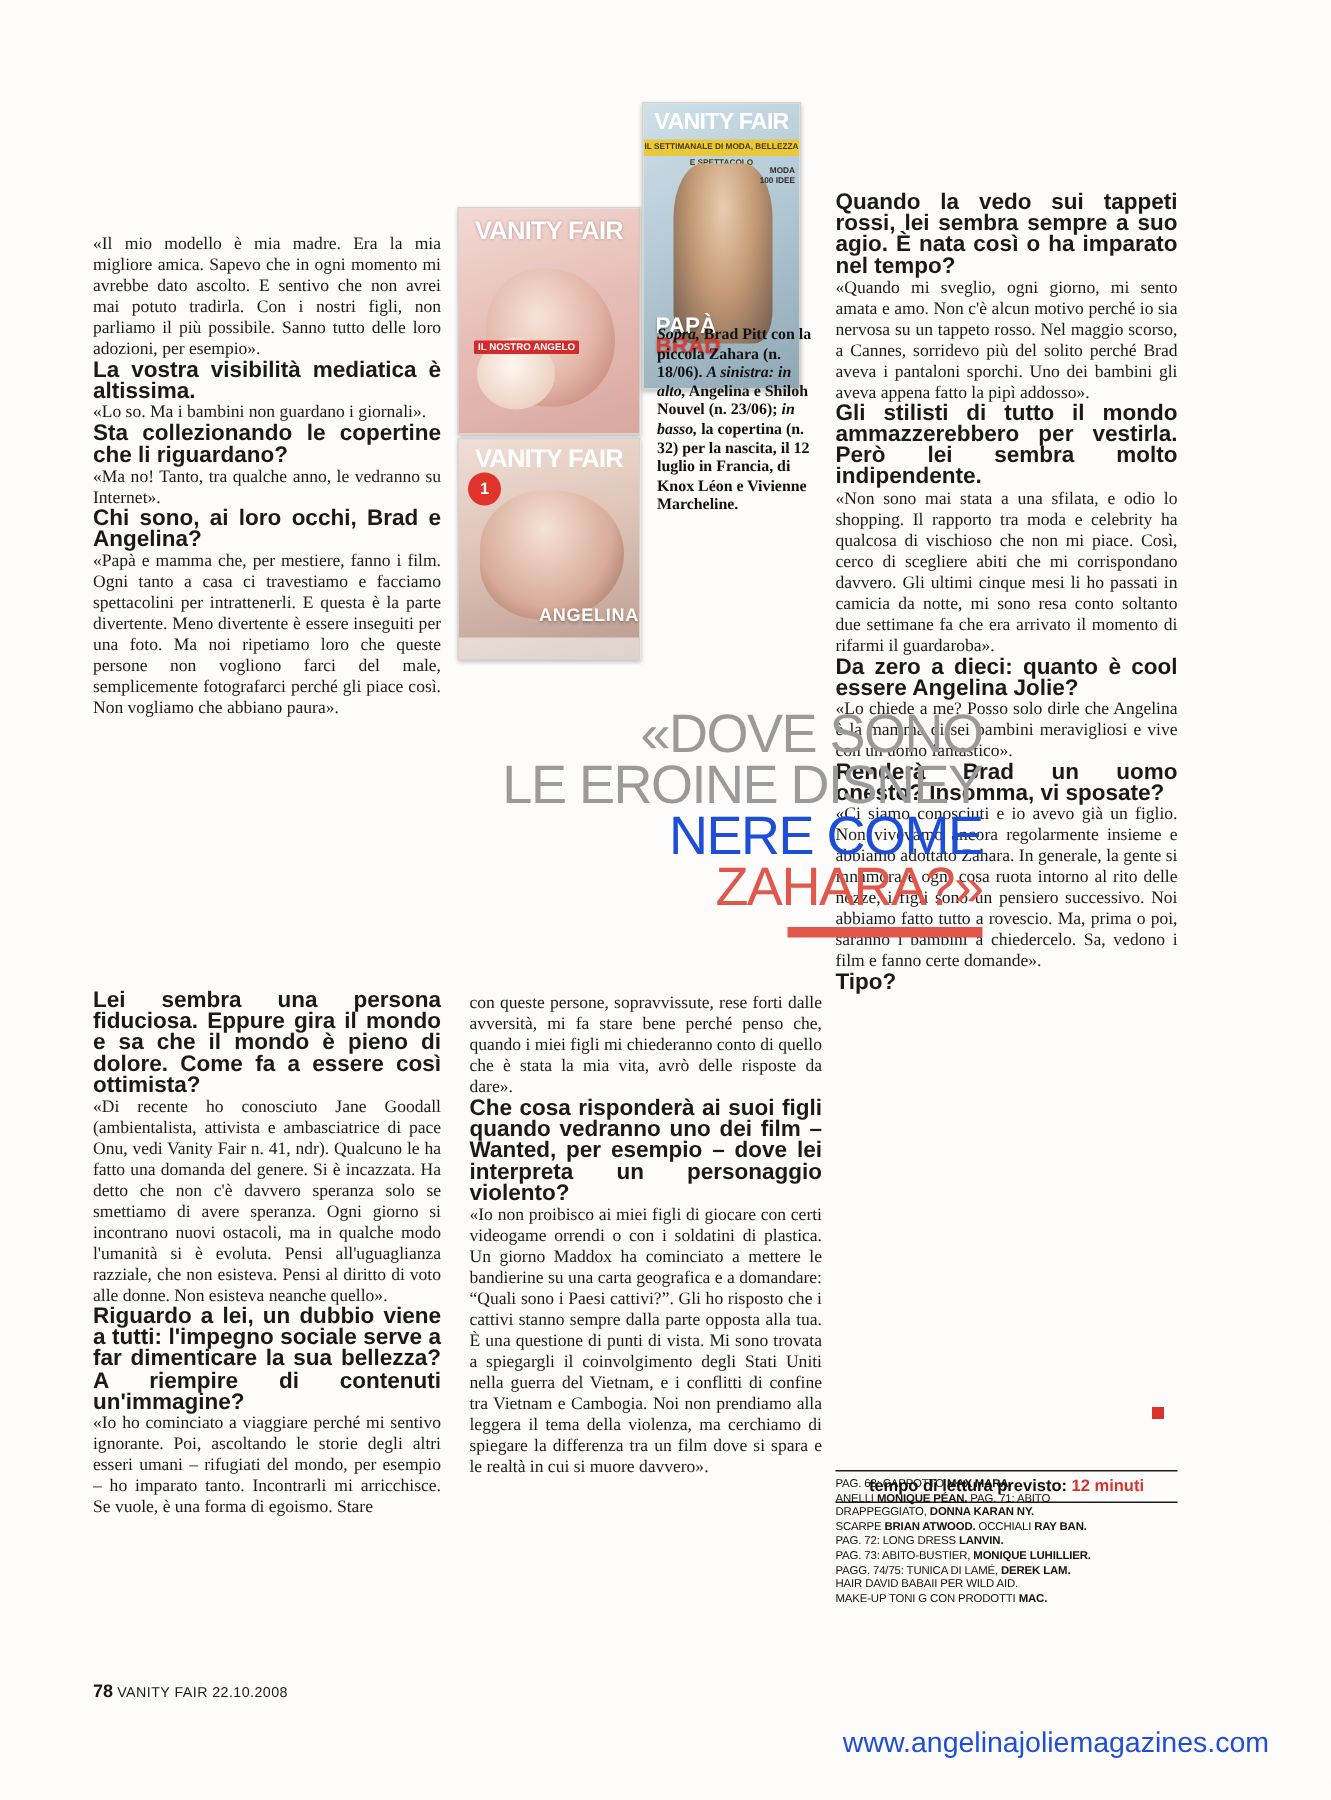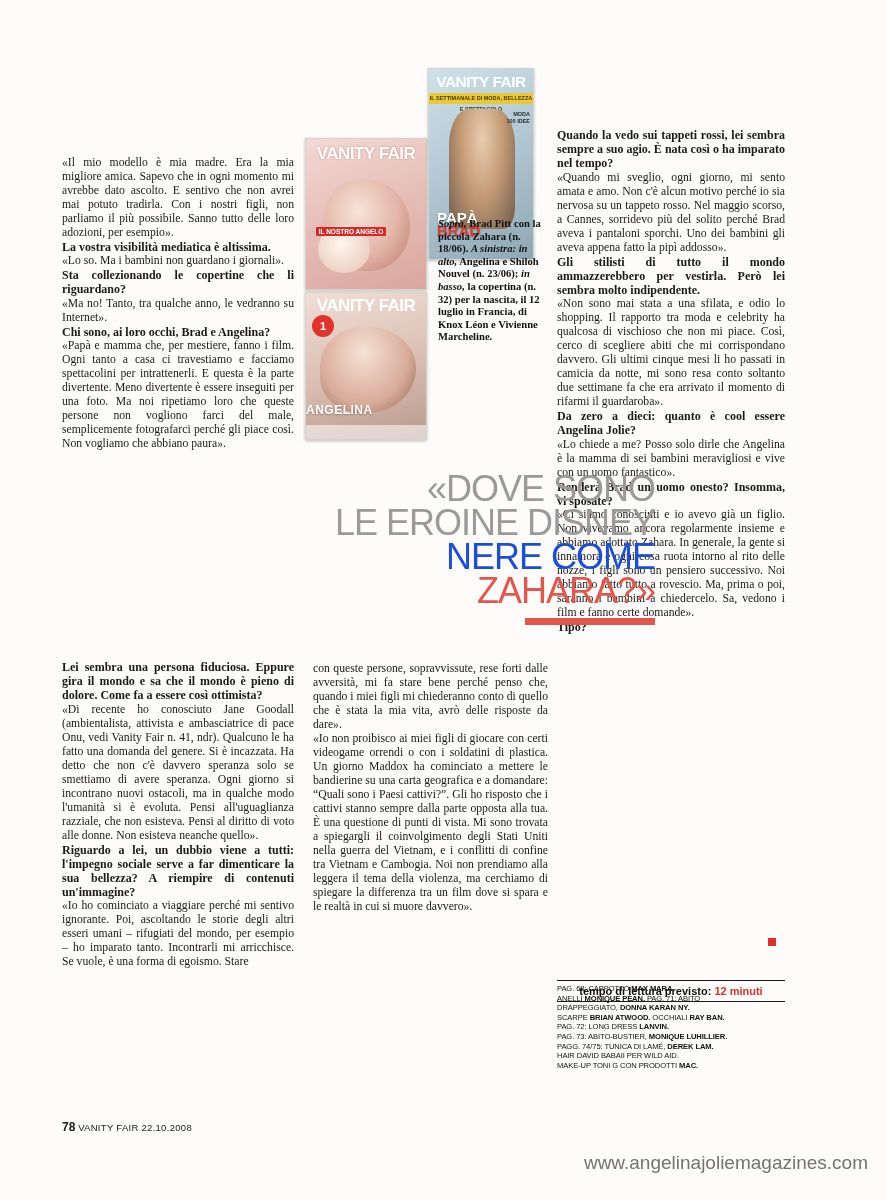--- a/index.html
+++ b/index.html
@@ -22,23 +22,23 @@
   .col {
     position: absolute;
     font-size: 11.7px;
     line-height: 14.0px;
     text-align: justify;
   }
   .col p { margin: 0 0 0 0; text-indent: 0; }
   .col p + p { margin-top: 0px; }
   .q { }
   .lead {
-    font-family: Liberation Serif, serif;
+    font-family: Liberation Sans, sans-serif;
     font-weight: bold;
-    font-size: 12px;
+    font-size: 15px;
     line-height: 14.2px;
   }
 
   
   #col1 { left: 62px; top: 128px; width: 232px; margin-top: 28px; }
   
   #col2 { left: 313px; top: 662px; width: 235px; }
   
   #col3 { left: 557px; top: 128px; width: 228px; }
 
@@ -137,21 +137,21 @@
     border-radius:50%; background:#e0332b; color:#fff;
     font-family:"Liberation Sans",sans-serif; font-weight:bold;
     font-size:11px; text-align:center; line-height:22px;
   }
   #coverC .blob {
     position:absolute; left:14px; top:34px; width:96px; height:86px;
     background: radial-gradient(ellipse at 45% 30%, #f6e2d5 0%, #d8ab9a 60%, #8e6355 100%);
     border-radius: 48% 52% 55% 45%;
   }
   #coverC .name {
-    position:absolute; left:0; right:0; bottom:22px; text-align:left;
+    position:absolute; left:0; right:0; bottom:22px; text-align:right;
     font-family:"Liberation Sans",sans-serif; font-weight:bold;
     color:#ffffff; font-size:12px; letter-spacing:.5px;
     text-shadow:0 1px 2px rgba(0,0,0,.3);
   }
   #coverC .band {
     position:absolute; left:0; right:0; bottom:0; height:14px;
     background:rgba(255,255,255,.55);
   }
 
   
@@ -217,23 +217,23 @@
 
   
   #folio {
     position:absolute; left:62px; top:1120px;
     font-family:Liberation Sans, sans-serif;
     font-size: 10px; color:#1a1a1a;
   }
   #folio .num { font-weight:bold; font-size:12px; }
   #folio .ttl { font-size:9.5px; letter-spacing:.3px; }
   #watermark {
-    position:absolute; right:19px; top:1152px;
+    position:absolute; right:41px; top:1152px;
     font-family:"Liberation Sans", sans-serif;
-    font-size: 19px; color:#737373;
+    font-size: 19px; color:#1d4ed8;
   }
 </style>
 </head>
 <body>
 
 <div class="page">
 
   <div class="col" id="col1">
     <p class="q">«Il mio modello è mia madre. Era la mia migliore amica. Sapevo che in ogni momento mi avrebbe dato ascolto. E sentivo che non avrei mai potuto tradirla. Con i nostri figli, non parliamo il più possibile. Sanno tutto delle loro adozioni, per esempio».</p>
     <p class="lead">La vostra visibilità mediatica è altissima.</p>
@@ -246,20 +246,21 @@
 
   <div class="col" id="col1b">
     <p class="lead">Lei sembra una persona fiduciosa. Eppure gira il mondo e sa che il mondo è pieno di dolore. Come fa a essere così ottimista?</p>
     <p class="q">«Di recente ho conosciuto Jane Goodall (ambientalista, attivista e ambasciatrice di pace Onu, vedi Vanity Fair n. 41, ndr). Qualcuno le ha fatto una domanda del genere. Si è incazzata. Ha detto che non c'è davvero speranza solo se smettiamo di avere speranza. Ogni giorno si incontrano nuovi ostacoli, ma in qualche modo l'umanità si è evoluta. Pensi all'uguaglianza razziale, che non esisteva. Pensi al diritto di voto alle donne. Non esisteva neanche quello».</p>
     <p class="lead">Riguardo a lei, un dubbio viene a tutti: l'impegno sociale serve a far dimenticare la sua bellezza? A riempire di contenuti un'immagine?</p>
     <p class="q">«Io ho cominciato a viaggiare perché mi sentivo ignorante. Poi, ascoltando le storie degli altri esseri umani – rifugiati del mondo, per esempio – ho imparato tanto. Incontrarli mi arricchisce. Se vuole, è una forma di egoismo. Stare</p>
   </div>
 
   <div class="col" id="col2">
     <p class="q">con queste persone, sopravvissute, rese forti dalle avversità, mi fa stare bene perché penso che, quando i miei figli mi chiederanno conto di quello che è stata la mia vita, avrò delle risposte da dare».</p>
+    <p class="lead">Che cosa risponderà ai suoi figli quando vedranno uno dei film – Wanted, per esempio – dove lei interpreta un personaggio violento?</p>
     <p class="q">«Io non proibisco ai miei figli di giocare con certi videogame orrendi o con i soldatini di plastica. Un giorno Maddox ha cominciato a mettere le bandierine su una carta geografica e a domandare: “Quali sono i Paesi cattivi?”. Gli ho risposto che i cattivi stanno sempre dalla parte opposta alla tua. È una questione di punti di vista. Mi sono trovata a spiegargli il coinvolgimento degli Stati Uniti nella guerra del Vietnam, e i conflitti di confine tra Vietnam e Cambogia. Noi non prendiamo alla leggera il tema della violenza, ma cerchiamo di spiegare la differenza tra un film dove si spara e le realtà in cui si muore davvero».</p>
   </div>
 
   <div class="col" id="col3">
     <p class="lead">Quando la vedo sui tappeti rossi, lei sembra sempre a suo agio. È nata così o ha imparato nel tempo?</p>
     <p class="q">«Quando mi sveglio, ogni giorno, mi sento amata e amo. Non c'è alcun motivo perché io sia nervosa su un tappeto rosso. Nel maggio scorso, a Cannes, sorridevo più del solito perché Brad aveva i pantaloni sporchi. Uno dei bambini gli aveva appena fatto la pipì addosso».</p>
     <p class="lead">Gli stilisti di tutto il mondo ammazzerebbero per vestirla. Però lei sembra molto indipendente.</p>
     <p class="q">«Non sono mai stata a una sfilata, e odio lo shopping. Il rapporto tra moda e celebrity ha qualcosa di vischioso che non mi piace. Così, cerco di scegliere abiti che mi corrispondano davvero. Gli ultimi cinque mesi li ho passati in camicia da notte, mi sono resa conto soltanto due settimane fa che era arrivato il momento di rifarmi il guardaroba».</p>
     <p class="lead">Da zero a dieci: quanto è cool essere Angelina Jolie?</p>
     <p class="q">«Lo chiede a me? Posso solo dirle che Angelina è la mamma di sei bambini meravigliosi e vive con un uomo fantastico».</p>

